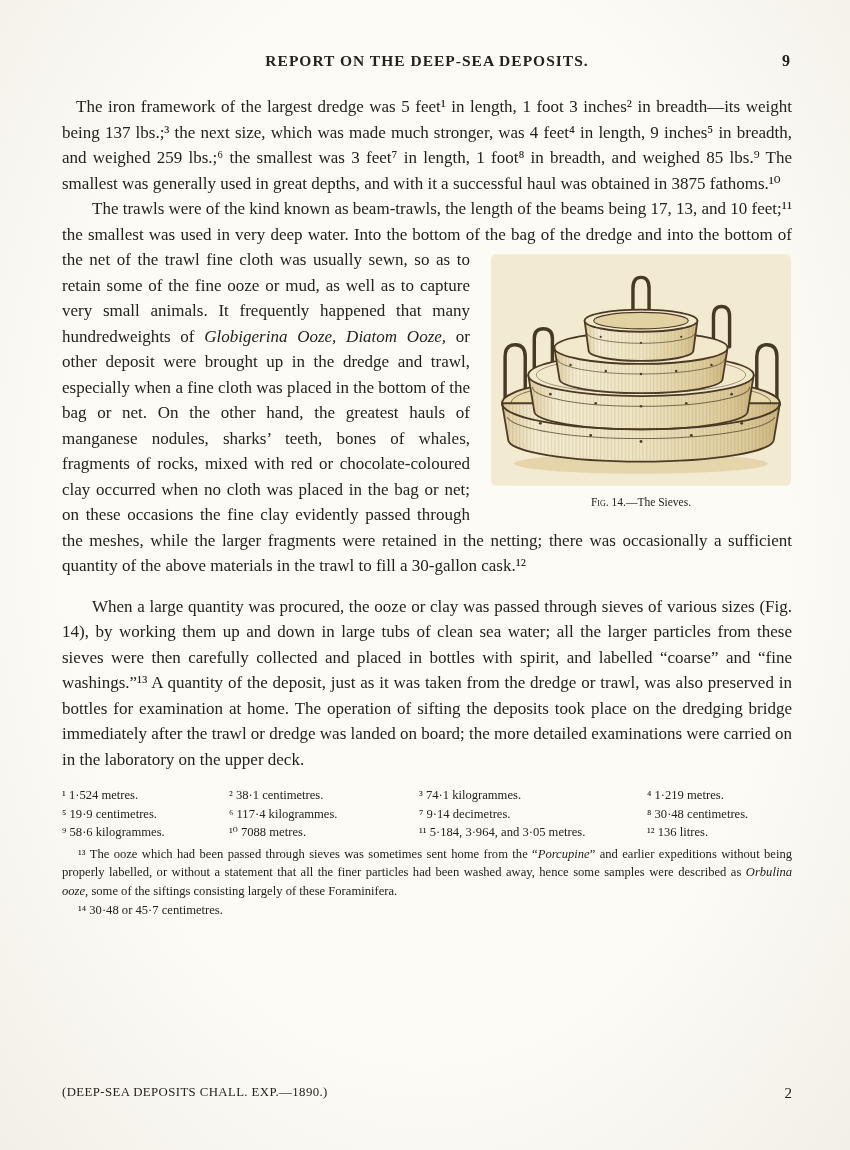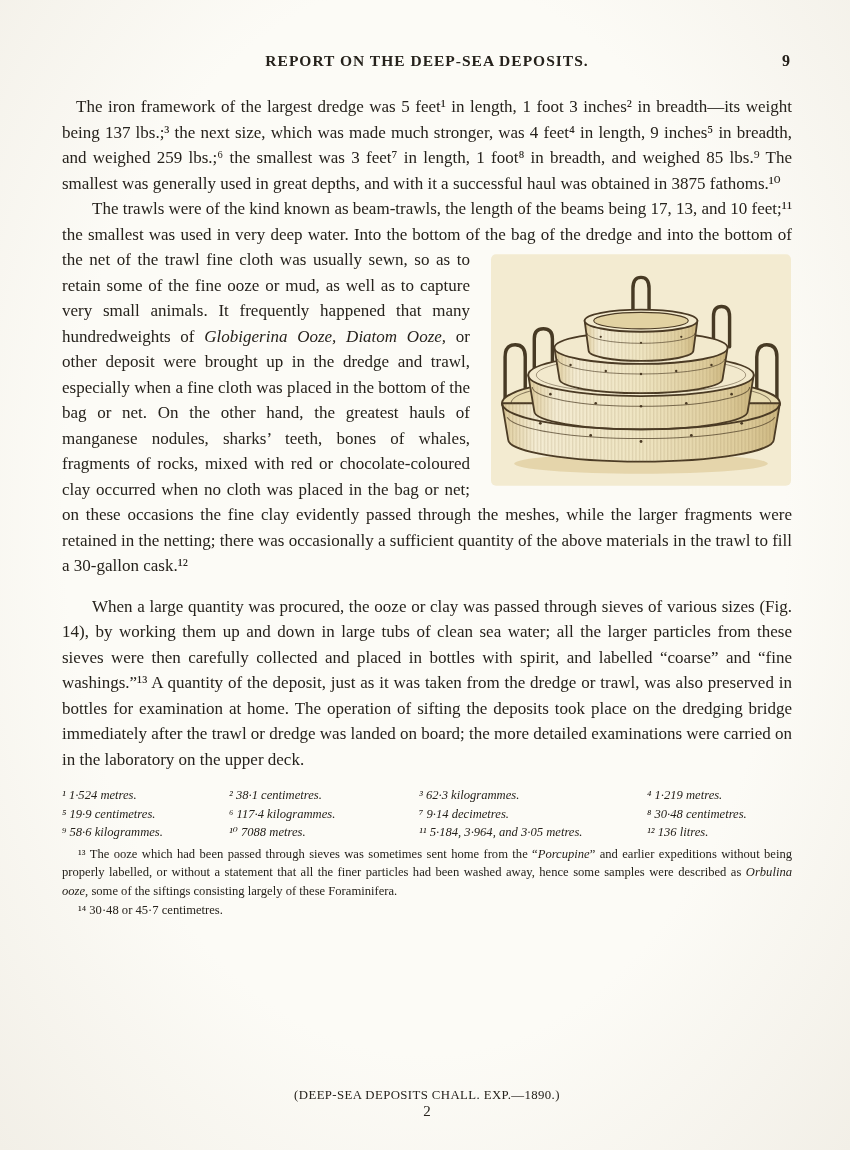--- a/index.html
+++ b/index.html
@@ -61,38 +61,36 @@
 
   .footnotes {
     clear: both;
     margin-top: 14px;
     font-size: 12.6px;
     line-height: 18.5px;
   }
   .fn-grid {
     display: grid;
     grid-template-columns: 167px 190px 228px 1fr;
-    font-style: italic;
   }
   .fn-cell { white-space: nowrap; }
   .fn-par {
     margin: 3px 0 0;
     text-align: justify;
     text-indent: 16px;
   }
   .fn-line { margin: 1px 0 0; text-indent: 16px; }
 
   .page-footer {
     position: absolute;
-    left: 62px; right: 58px; bottom: 30px;
+    left: 62px; right: 58px; bottom: 48px;
     display: flex;
     justify-content: space-between;
-    align-items: center;
+    align-items: flex-start;
     font-size: 12.8px;
-    flex-direction: column;
   }
   .imprint { letter-spacing: 0.4px; }
   .signature { font-size: 15px; }
 </style>
 </head>
 <body>
 
 <div class="page">
 
   <header class="page-header">
@@ -165,31 +163,32 @@
           <circle cx="80" cy="114" r="1.2"></circle>
               <circle cx="115" cy="120" r="1.2"></circle>
               <circle cx="150" cy="123" r="1.2"></circle>
               <circle cx="185" cy="120" r="1.2"></circle>
               <circle cx="220" cy="114" r="1.2"></circle>
           <circle cx="110" cy="86" r="1.1"></circle>
               <circle cx="150" cy="92" r="1.1"></circle>
               <circle cx="190" cy="86" r="1.1"></circle>
         </g>
       </svg>
+          <span class="fig-caption"><span class="sc">Fig. 14.</span><span>—The Sieves.</span></span>
         </span><span> cloth was usually sewn, so as to retain some of the fine ooze or mud, as well as to capture very small animals. It frequently happened that many hundredweights of </span><i>Globigerina Ooze, Diatom Ooze,</i><span> or other deposit were brought up in the dredge and trawl, especially when a fine cloth was placed in the bottom of the bag or net. On the other hand, the greatest hauls of manganese nodules, sharks’ teeth, bones of whales, fragments of rocks, mixed with red or chocolate-coloured clay occurred when no cloth was placed in the bag or net; on these occasions the fine clay evidently passed through the meshes, while the larger fragments were retained in the netting; there was occasionally a sufficient quantity of the above materials in the trawl to fill a 30-gallon cask.¹²</span></p>
 
     <p class="par spaced">When a large quantity was procured, the ooze or clay was passed through sieves of various sizes (Fig. 14), by working them up and down in large tubs of clean sea water; all the larger particles from these sieves were then carefully collected and placed in bottles with spirit, and labelled “coarse” and “fine washings.”¹³ A quantity of the deposit, just as it was taken from the dredge or trawl, was also preserved in bottles for examination at home. The operation of sifting the deposits took place on the dredging bridge immediately after the trawl or dredge was landed on board; the more detailed examinations were carried on in the laboratory on the upper deck.</p>
 
   </main>
 
   <section class="footnotes">
     <div class="fn-grid">
       <span class="fn-cell">¹ 1·524 metres.</span>
       <span class="fn-cell">² 38·1 centimetres.</span>
-      <span class="fn-cell">³ 62·3 kilogrammes.</span>
+      <span class="fn-cell">³ 74·1 kilogrammes.</span>
       <span class="fn-cell">⁴ 1·219 metres.</span>
       <span class="fn-cell">⁵ 19·9 centimetres.</span>
       <span class="fn-cell">⁶ 117·4 kilogrammes.</span>
       <span class="fn-cell">⁷ 9·14 decimetres.</span>
       <span class="fn-cell">⁸ 30·48 centimetres.</span>
       <span class="fn-cell">⁹ 58·6 kilogrammes.</span>
       <span class="fn-cell">¹⁰ 7088 metres.</span>
       <span class="fn-cell">¹¹ 5·184, 3·964, and 3·05 metres.</span>
       <span class="fn-cell">¹² 136 litres.</span>
     </div>

